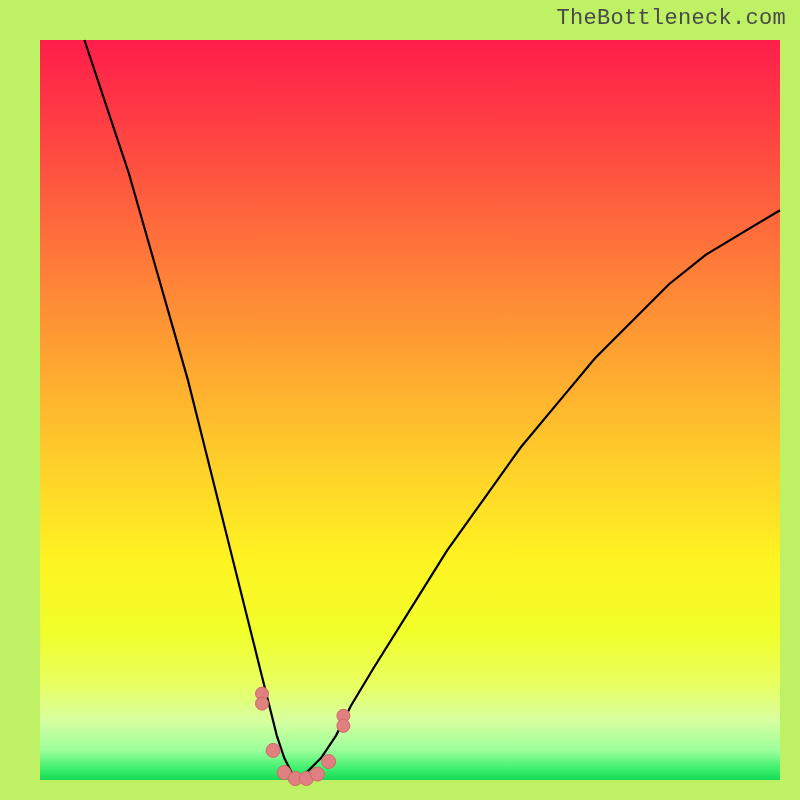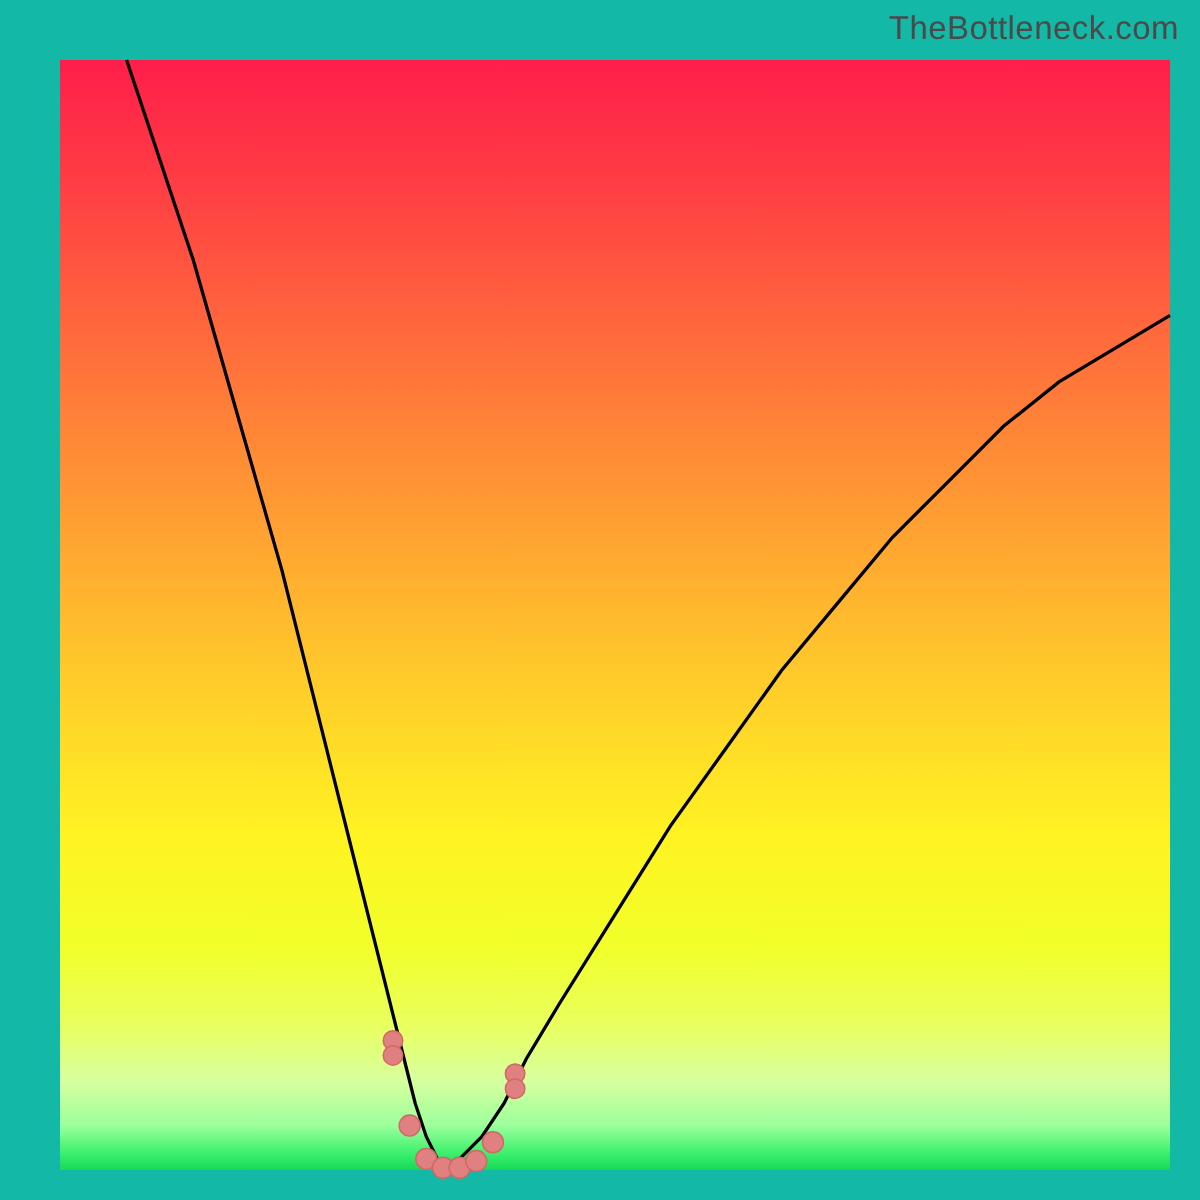--- a/index.html
+++ b/index.html
@@ -10,21 +10,22 @@
     background: #000;
     overflow: hidden;
     font-family: Arial, Helvetica, sans-serif;
   }
   .frame {
     position: absolute;
     left: 0;
     top: 0;
     width: 800px;
     height: 800px;
-    background: #14b8a6;
+    background: #bef264;
+    font-family: Liberation Mono, monospace;
   }
   .plot {
     position: absolute;
     left: 40px;
     top: 40px;
     width: 740px;
     height: 740px;
   }
   .gradient {
     position: absolute;

